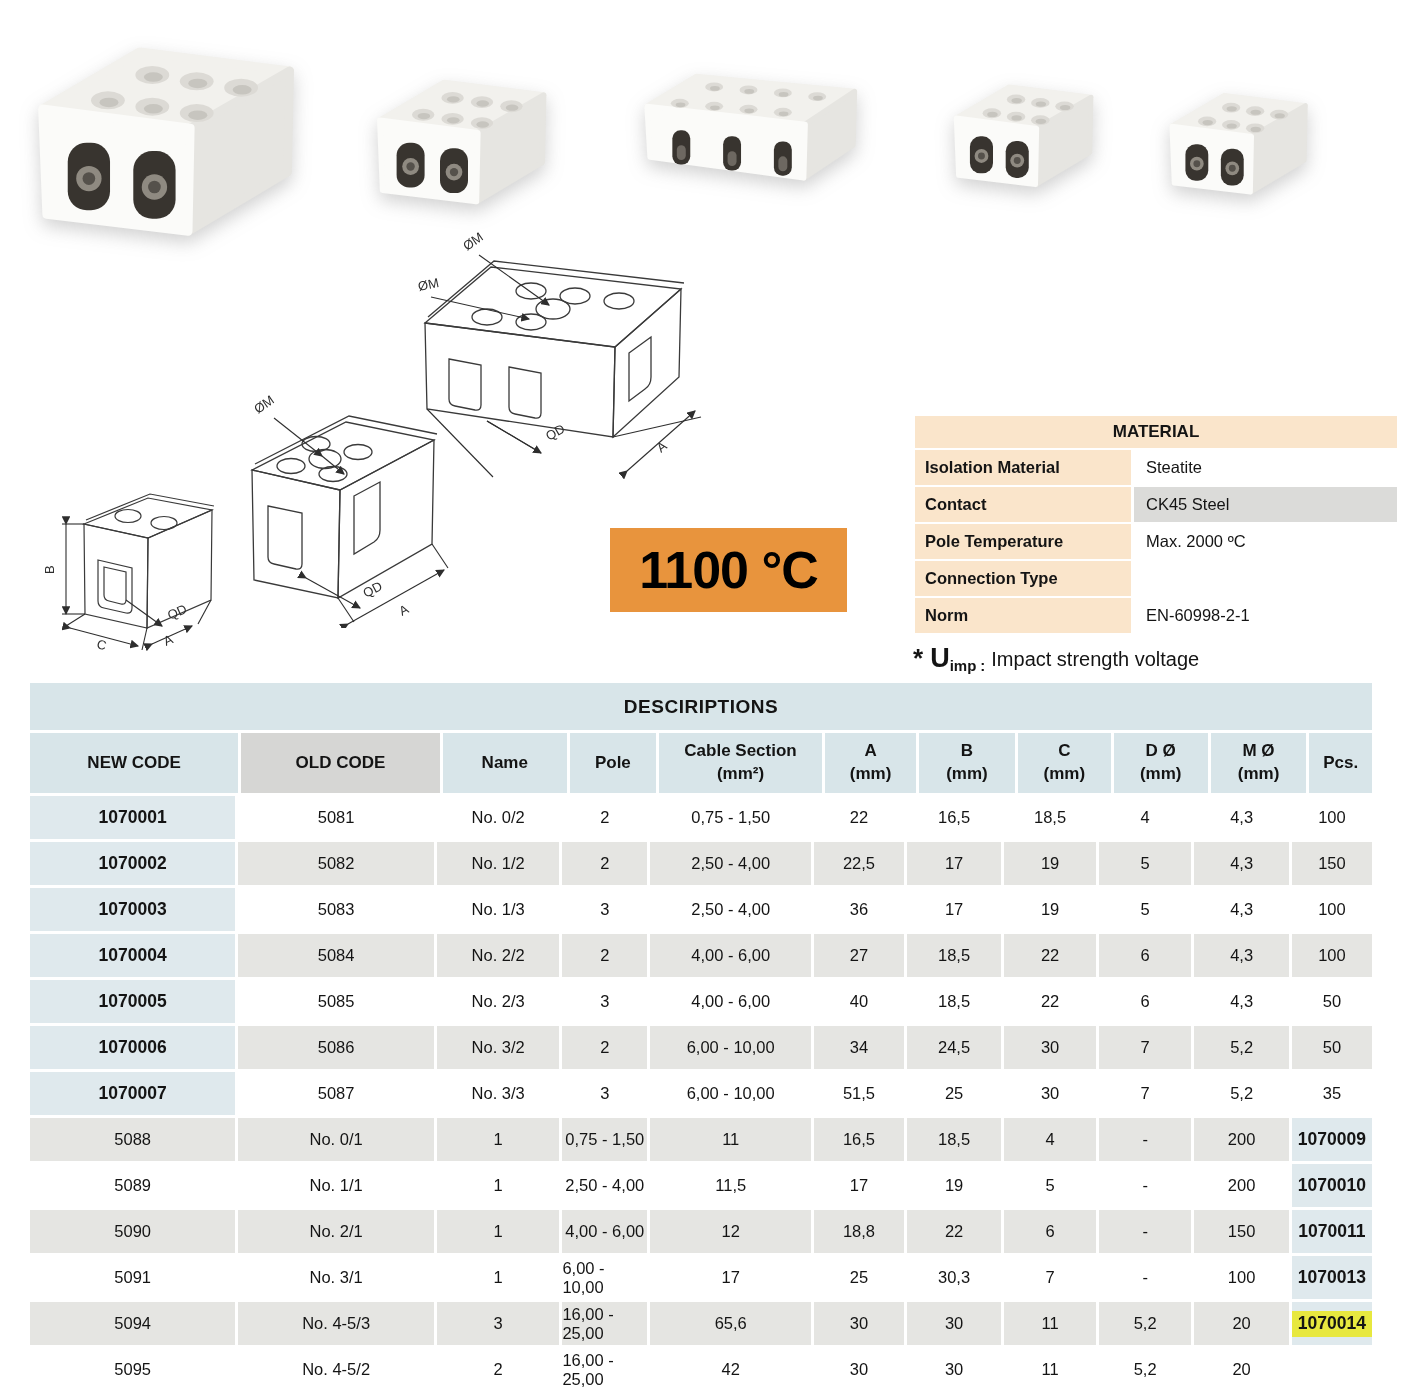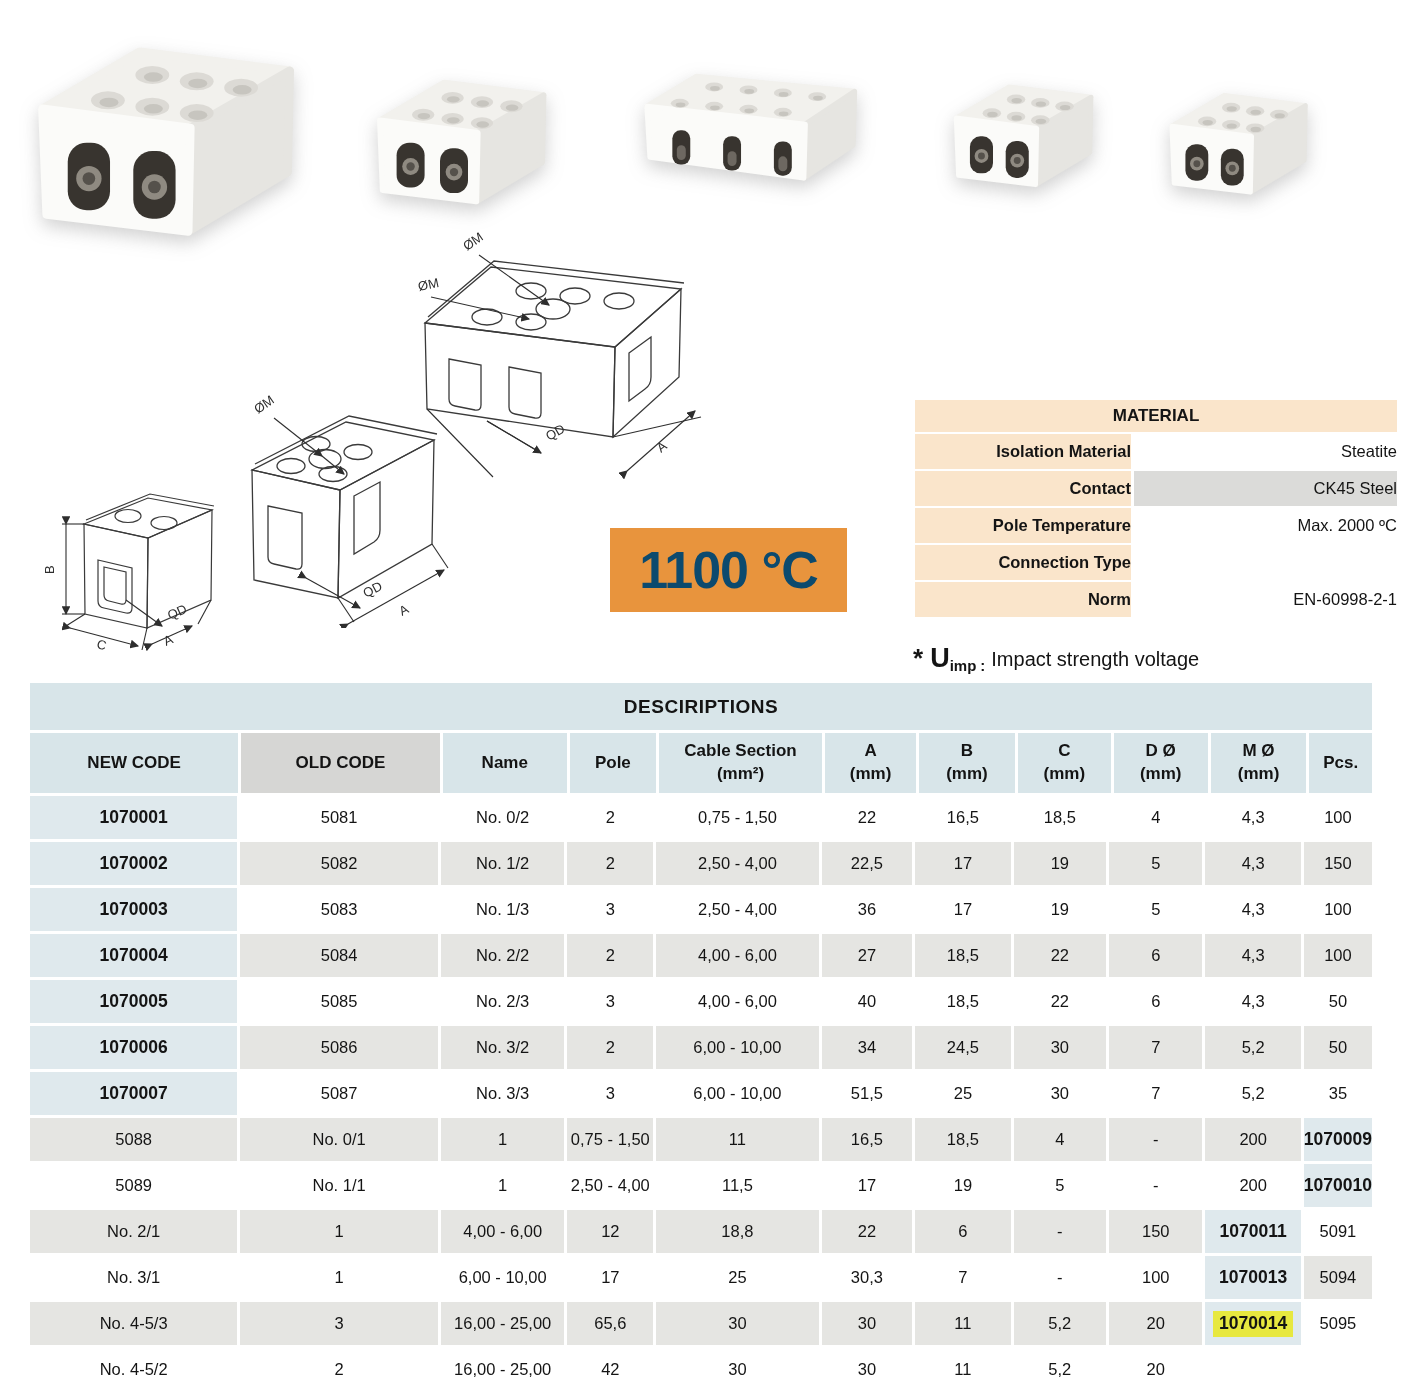--- a/index.html
+++ b/index.html
@@ -9,25 +9,25 @@
 
   
   .photo { position:absolute; filter:drop-shadow(0 7px 9px rgba(90,90,90,.28)); }
 
   
   .drawing { position:absolute; }
   .drawing text { font-family:"Liberation Sans",sans-serif; font-size:13px; fill:#2e2e2e; }
 
   
   .badge { position:absolute; left:610px; top:528px; width:237px; height:84px;
-           background:#E8943D; color:#0c4a6e; display:flex; align-items:center; justify-content:center;
+           background:#E8943D; color:#000000; display:flex; align-items:center; justify-content:center;
            font-size:52px; font-weight:bold; letter-spacing:-1px; }
 
   
-  .material { position:absolute; left:915px; top:400px; width:482px;text-align:right; }
+  .material { position:absolute; left:915px; top:416px; width:482px; }
   .material .mtitle { background:#FAE5CB; height:32px; display:flex; align-items:center; justify-content:center;
                       font-weight:bold; font-size:17px; margin-bottom:2px; }
   .mrow { display:grid; grid-template-columns:216px 1fr; gap:3px; margin-bottom:2px; }
   .mlabel { background:#FAE5CB; font-weight:bold; font-size:16.5px; padding:8px 0 8px 10px; }
   .mvalue { background:#ffffff; font-size:16.5px; padding:8px 0 8px 12px; }
   .mvalue.gray { background:#DBDBD9; }
 
   
   .note { position:absolute; left:913px; top:645px; display:flex; align-items:flex-start; }
   .note .star { font-weight:bold; font-size:26px; line-height:1; margin-right:7px; }
@@ -421,20 +421,21 @@
         <div class="cell">No. 1/1</div>
         <div class="cell">1</div>
         <div class="cell">2,50 - 4,00</div>
         <div class="cell">11,5</div>
         <div class="cell">17</div>
         <div class="cell">19</div>
         <div class="cell">5</div>
         <div class="cell">-</div>
         <div class="cell">200</div>
         <div class="cell codecell">1070010</div>
+        <div class="cell gray">5090</div>
         <div class="cell gray">No. 2/1</div>
         <div class="cell gray">1</div>
         <div class="cell gray">4,00 - 6,00</div>
         <div class="cell gray">12</div>
         <div class="cell gray">18,8</div>
         <div class="cell gray">22</div>
         <div class="cell gray">6</div>
         <div class="cell gray">-</div>
         <div class="cell gray">150</div>
         <div class="cell codecell">1070011</div>

